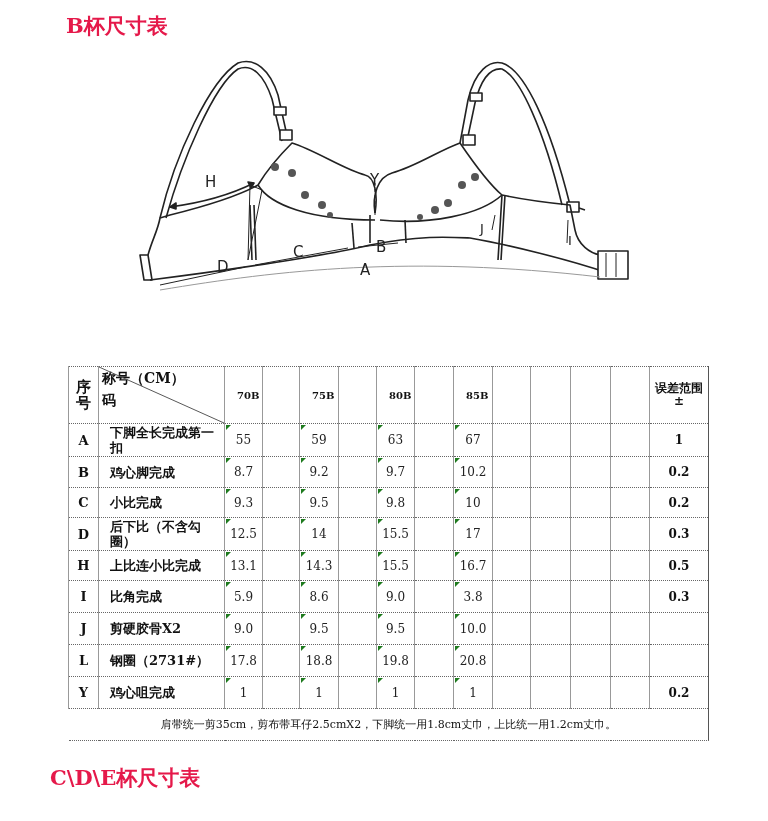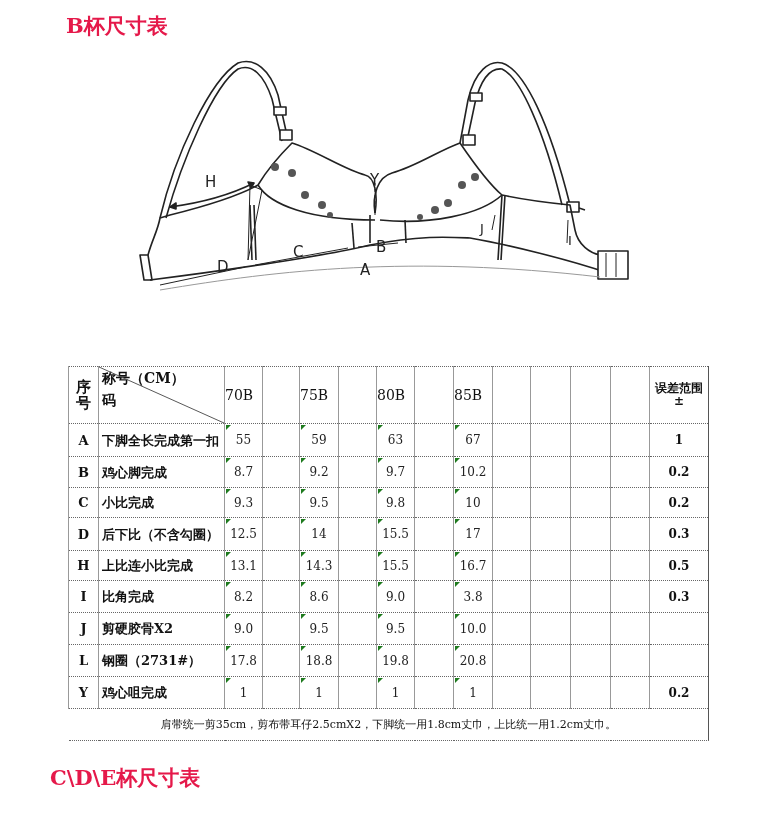--- a/index.html
+++ b/index.html
@@ -4,25 +4,25 @@
 <style>
   html, body { margin:0; padding:0; background:#ffffff; }
   body { width:768px; height:821px; position:relative; overflow:hidden; font-family:"DejaVu Serif", serif; color:#111; }
   .section-title { position:absolute; left:50px; font-family:"DejaVu Serif", serif; font-weight:bold; font-size:21px; color:#e5194a; letter-spacing:0px; }
   #title-b { top:12px;margin-left:16px; }
   #title-cde { top:764px; }
   #diagram { position:absolute; left:130px; top:55px; width:520px; height:245px; }
   table.size { position:absolute; left:68px; top:366px; border-collapse:collapse; table-layout:fixed; }
   table.size td { border-left:1px solid #999; border-right:1px solid #999; border-top:1px dotted #666; border-bottom:1px dotted #666; padding:0; text-align:center; vertical-align:middle; font-size:13px; position:relative; }
   table.size td.code { font-weight:bold; font-size:13px; }
-  table.size td.name { text-align:left; font-weight:bold; font-size:13px; padding-left:3px; line-height:15px; }
+  table.size td.name { text-align:left; font-weight:bold; font-size:13px; padding-left:11px; line-height:15px; }
   table.size td.val { font-size:12px; color:#222; }
   table.size td.val .tri { position:absolute; left:1px; top:1px; width:0; height:0; border-top:5px solid #1e7a1e; border-right:5px solid transparent; }
   table.size td.tol { font-weight:bold; font-size:12px; }
-  table.size td.hdr { font-weight:normal; font-size:14px; text-align:left; padding-left:0; }
+  table.size td.hdr { font-weight:bold; font-size:10px; text-align:left; padding-left:12px; }
   table.size td.hdr-seq { font-weight:bold; font-size:15px; line-height:16px; }
   table.size td.hdr-tol { font-weight:bold; font-size:12px; line-height:13px; }
   table.size td.diag { text-align:left; font-weight:bold; font-size:14px; line-height:22px; padding-left:3px; vertical-align:top; overflow:hidden; }
   table.size td.diag .diag-line { position:absolute; left:0; top:0; width:100%; height:100%; pointer-events:none; }
   table.size td.note { font-weight:normal; font-size:11px; text-align:center; border-left:none; }
   table.size tr.note-row td { border-right:none; border-left:none; }
   .right-edge { position:absolute; left:708px; top:366px; width:1px; height:374px; background:#555; }
 </style>
 </head>
 <body>
@@ -226,21 +226,21 @@
         <td></td>
     <td></td>
         <td></td>
         <td></td>
     <td class="tol">0.5</td>
   </tr>
 
   <tr style="height:32px">
     <td class="code">I</td>
     <td class="name">比角完成</td>
-    <td class="val"><span class="tri"></span><span>8.2</span></td>
+    <td class="val"><span class="tri"></span><span>5.9</span></td>
         <td></td>
     <td class="val"><span class="tri"></span><span>8.6</span></td>
         <td></td>
     <td class="val"><span class="tri"></span><span>9.0</span></td>
         <td></td>
     <td class="val"><span class="tri"></span><span>3.8</span></td>
         <td></td>
     <td></td>
         <td></td>
         <td></td>

